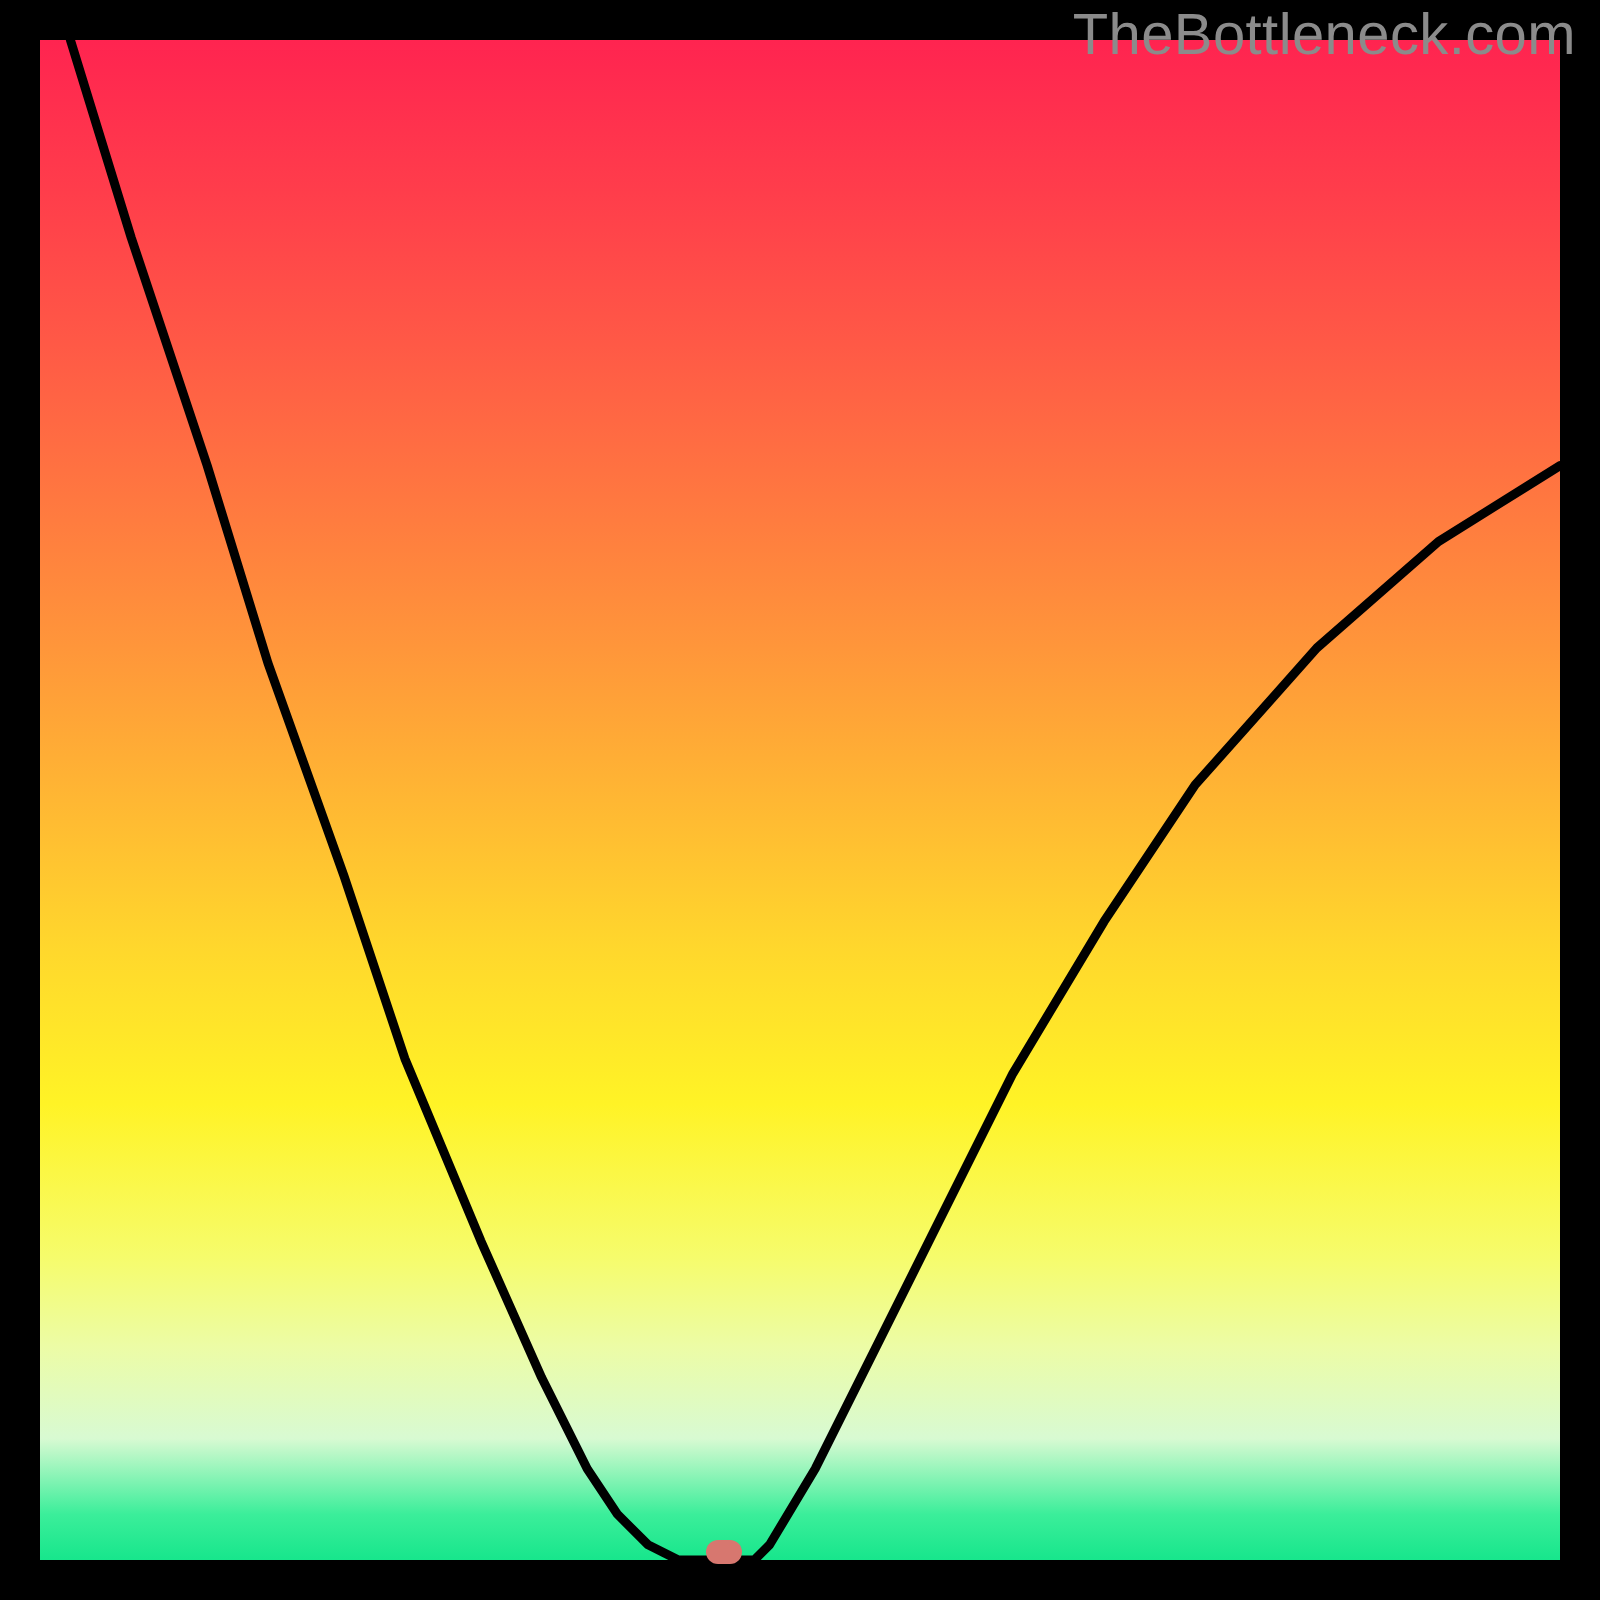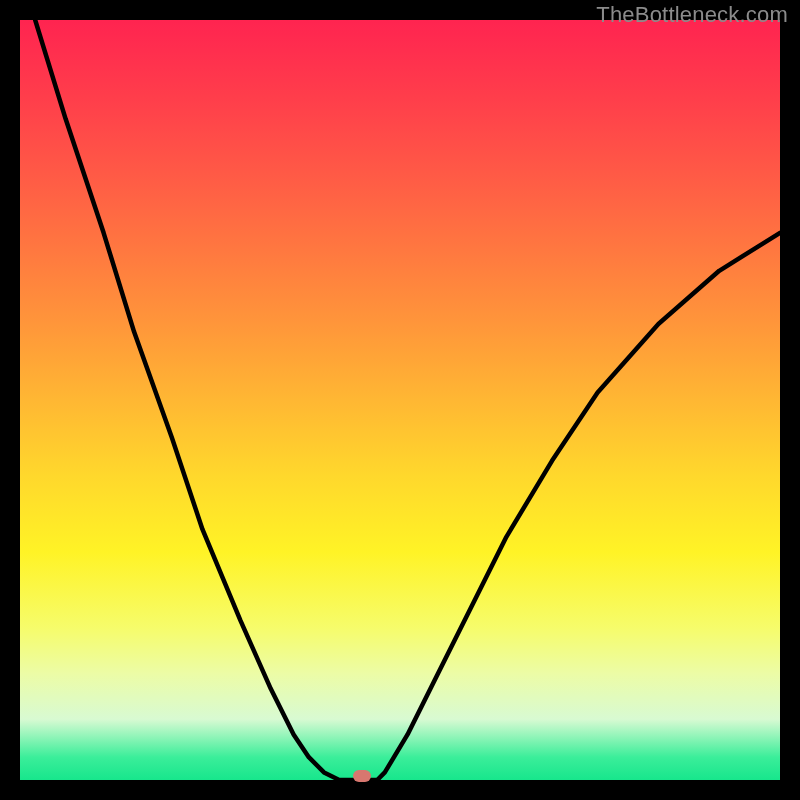--- a/index.html
+++ b/index.html
@@ -14,21 +14,21 @@
     position: relative;
     width: 800px;
     height: 800px;
     background: #000;
   }
   .watermark {
     position: absolute;
     top: 2px;
     right: 12px;
     color: #8b8b8b;
-    font-size: 22px;
+    font-size: 29px;
     font-weight: 400;
     letter-spacing: 0.2px;
     z-index: 5;
   }
   .plot {
     position: absolute;
     left: 20px;
     top: 20px;
     width: 760px;
     height: 760px;

